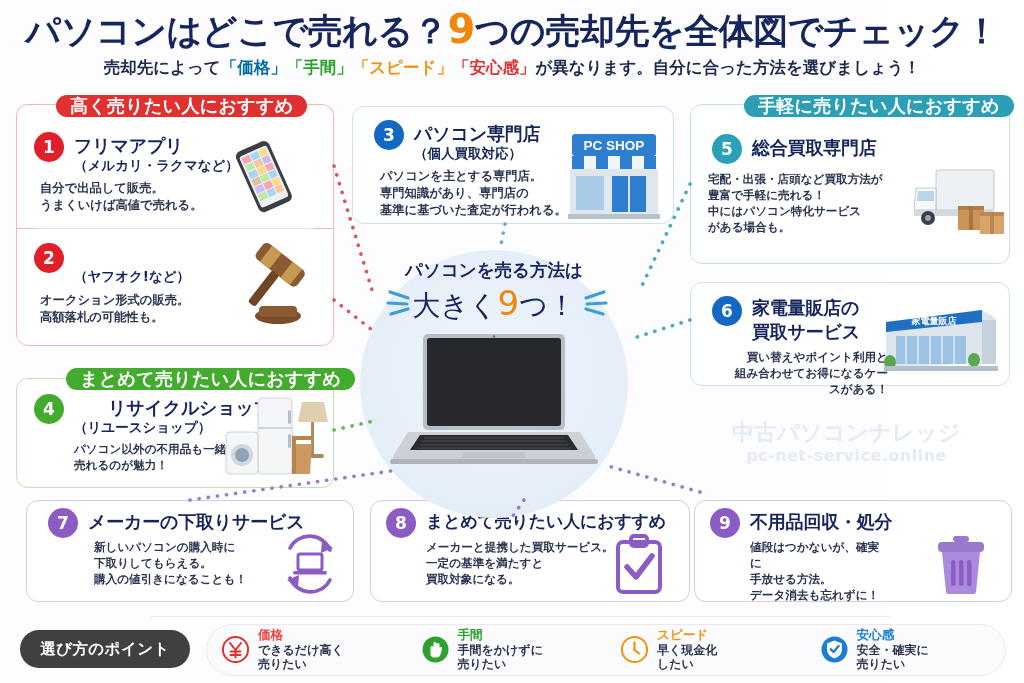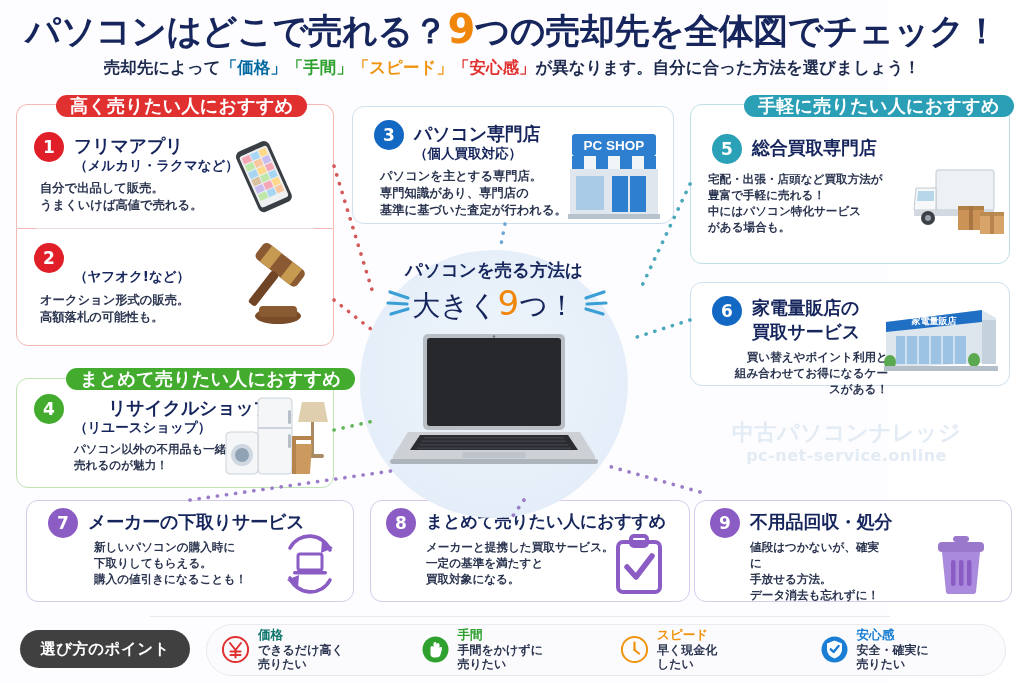--- a/index.html
+++ b/index.html
@@ -110,21 +110,21 @@
   .foot-box{
     position:absolute;left:206px;top:624px;width:800px;height:52px;border-radius:26px;
     background:#fbfbfd;border:1px solid #eaeaf0;box-sizing:border-box;
     display:flex;align-items:center;
   }
   .foot-item{display:flex;align-items:center;width:200px;padding-left:14px;box-sizing:border-box;}
   .foot-ico{width:29px;height:29px;flex:0 0 29px;margin-right:8px;}
   .foot-txt{line-height:1.18;}
   .foot-label{font-size:12.6px;font-weight:bold;}
   .foot-desc{font-size:12px;font-weight:bold;color:#2b3550;white-space:pre-line;}
-  .fl-price{color:#0f766e;}
+  .fl-price{color:#ef4444;}
   .fl-effort{color:#2ea12f;}
   .fl-speed{color:#f0940f;}
   .fl-trust{color:#1a7fd4;}
 
   svg{display:block;overflow:visible;}
   .conn{position:absolute;left:0;top:0;width:1024px;height:683px;z-index:2;pointer-events:none;}
 </style>
 </head>
 <body>
 

